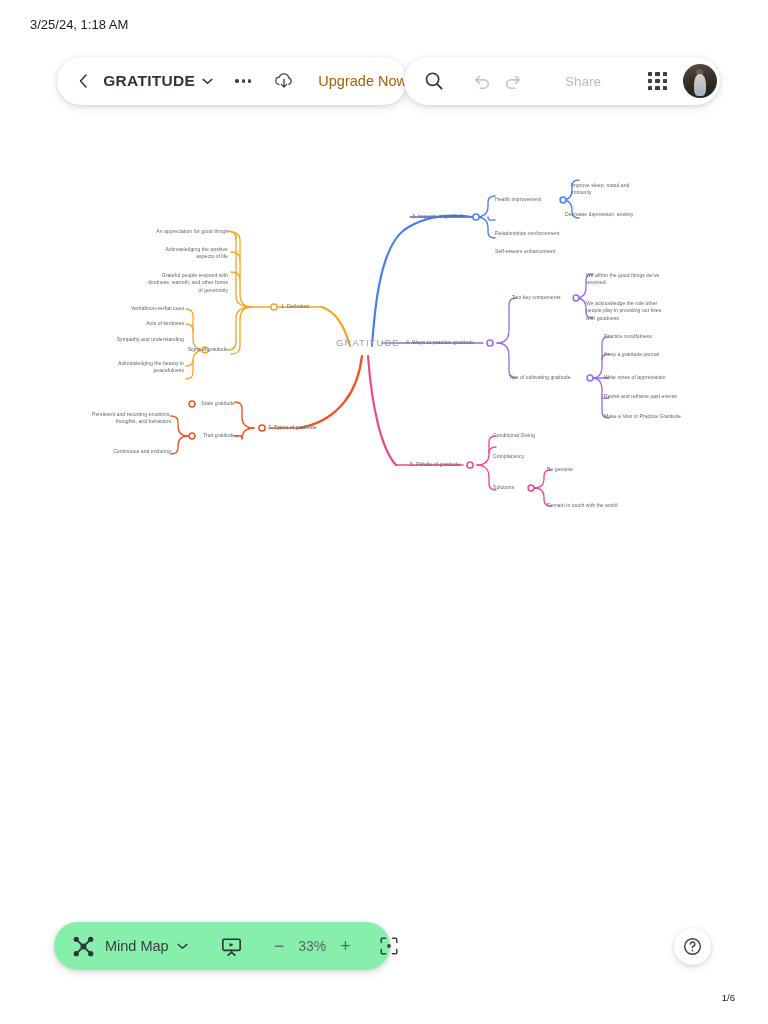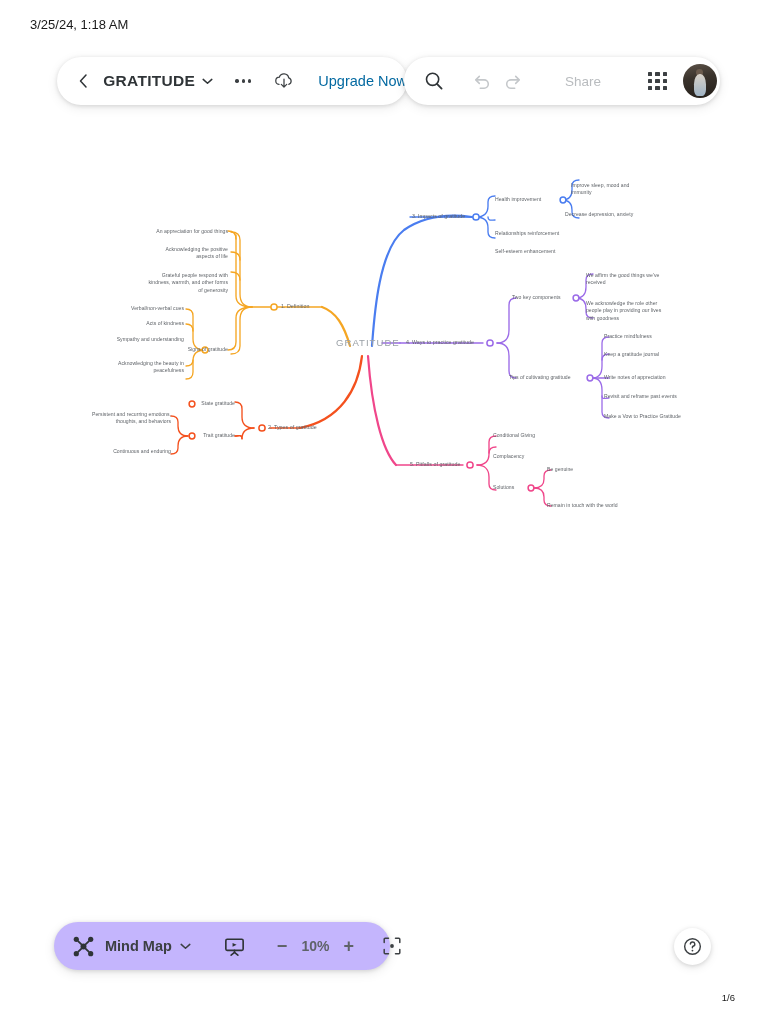--- a/index.html
+++ b/index.html
@@ -29,21 +29,21 @@
     box-shadow:0 1px 4px rgba(0,0,0,.13), 0 3px 12px rgba(0,0,0,.08);
     display:flex; align-items:center; z-index:3;text-align:right;
   }
   .back-chev { margin-left:16px; width:22px; height:22px; display:flex; align-items:center; justify-content:center;
                color:#2f3437; font-size:17px; line-height:1; cursor:pointer; }
   .map-title { margin-left:10px; font-size:15.5px; font-weight:bold; color:#2f3437; letter-spacing:.3px; white-space:nowrap; }
   .title-caret { margin-left:7px; color:#2f3437; font-size:10px; }
   .dots3 { margin-left:22px; display:flex; gap:3px; align-items:center; cursor:pointer; }
   .dots3 i { width:3.4px; height:3.4px; border-radius:50%; background:#3c4043; display:block; }
   .cloud-ic { margin-left:21px; width:24px; height:24px; cursor:pointer; }
-  .upgrade { margin-left:22px; font-size:14.5px; color:#0369a1; white-space:nowrap; }
+  .upgrade { margin-left:22px; font-size:14.5px; color:#a16207; white-space:nowrap; }
 
   .search-ic { margin-left:18px; width:24px; height:24px; cursor:pointer; }
   .undo-ic { margin-left:25px; width:21px; height:21px; cursor:pointer; }
   .redo-ic { margin-left:11px; width:21px; height:21px; cursor:pointer; }
   .share-lbl { margin-left:41px; font-size:13.5px; color:#b9bcbf; white-space:nowrap; }
   .grid9 { margin-left:47px; display:grid; grid-template-columns:repeat(3,4.2px); gap:3.1px; cursor:pointer; }
   .grid9 i { width:4.2px; height:4.2px; background:#3c4043; border-radius:.6px; display:block; }
   .avatar { margin-left:16px; width:34px; height:34px; border-radius:50%; overflow:hidden;
             background:linear-gradient(170deg,#5c5248 0%,#3a332c 40%,#241f1a 100%); position:relative; cursor:pointer; }
   .avatar::after{content:"";position:absolute;left:32%;top:28%;width:36%;height:66%;border-radius:46% 46% 30% 30%;
@@ -57,23 +57,23 @@
     position:absolute; font-size:5.1px; color:#5f6368; line-height:1.45;
     letter-spacing:.04px; white-space:pre-line;
   }
   .node.root { font-size:9.6px; color:#9aa0a6; letter-spacing:1.0px; }
   .node.lvl1 { font-size:5.3px; color:#5f6368; }
   .node.r { text-align:right; }
 
   
   .bottom-bar {
     position:absolute; left:54px; top:922px; width:336px; height:48px;
-    background:#c4b5fd; border-radius:24px;
+    background:#86efac; border-radius:24px;
     box-shadow:0 1px 4px rgba(0,0,0,.13), 0 3px 12px rgba(0,0,0,.09);
-    display:flex; align-items:center; z-index:3;font-weight:bold;
+    display:flex; align-items:center; z-index:3;
   }
   .mm-ic { margin-left:17px; width:25px; height:25px; cursor:pointer; }
   .mm-lbl { margin-left:9px; font-size:14.5px; color:#3c4043; white-space:nowrap; }
   .mm-caret { margin-left:8px; font-size:10px; color:#3c4043; }
   .present-ic { margin-left:31px; width:25px; height:25px; cursor:pointer; }
   .zoom-minus { margin-left:30px; font-size:18px; color:#5f6368; cursor:pointer; line-height:1; }
   .zoom-val { margin-left:14px; font-size:14px; color:#5f6368; white-space:nowrap; }
   .zoom-plus { margin-left:14px; font-size:18px; color:#5f6368; cursor:pointer; line-height:1; }
   .fit-ic { margin-left:28px; width:20px; height:20px; cursor:pointer; }
   .help-btn {
@@ -335,21 +335,21 @@
     </div>
     <div class="present-ic">
       <svg width="25" height="25" viewBox="0 0 26 26" fill="none">
         <rect x="4" y="5.5" width="18" height="11.5" rx="1.4" stroke="#2f3437" stroke-width="1.7"></rect>
         <path d="M11 9.3 L15.2 11.3 L11 13.3 Z" fill="#2f3437"></path>
         <path d="M13 17 L13 19.2" stroke="#2f3437" stroke-width="1.7" stroke-linecap="round"></path>
         <path d="M9.5 22 L13 19.2 L16.5 22" stroke="#2f3437" stroke-width="1.7" stroke-linecap="round" stroke-linejoin="round"></path>
       </svg>
     </div>
     <div class="zoom-minus">−</div>
-    <div class="zoom-val">10%</div>
+    <div class="zoom-val">33%</div>
     <div class="zoom-plus">+</div>
     <div class="fit-ic">
       <svg width="20" height="20" viewBox="0 0 20 20" fill="none">
         <path d="M2.2 6.5V3.3a1 1 0 0 1 1-1h3.3M13.5 2.3h3.3a1 1 0 0 1 1 1v3.2M17.8 13.5v3.2a1 1 0 0 1-1 1h-3.3M6.5 17.7H3.2a1 1 0 0 1-1-1v-3.2" stroke="#3c4043" stroke-width="1.5" stroke-linecap="round"></path>
         <circle cx="10" cy="10" r="1.9" fill="#3c4043"></circle>
       </svg>
     </div>
   </div>
 
   <div class="help-btn">

